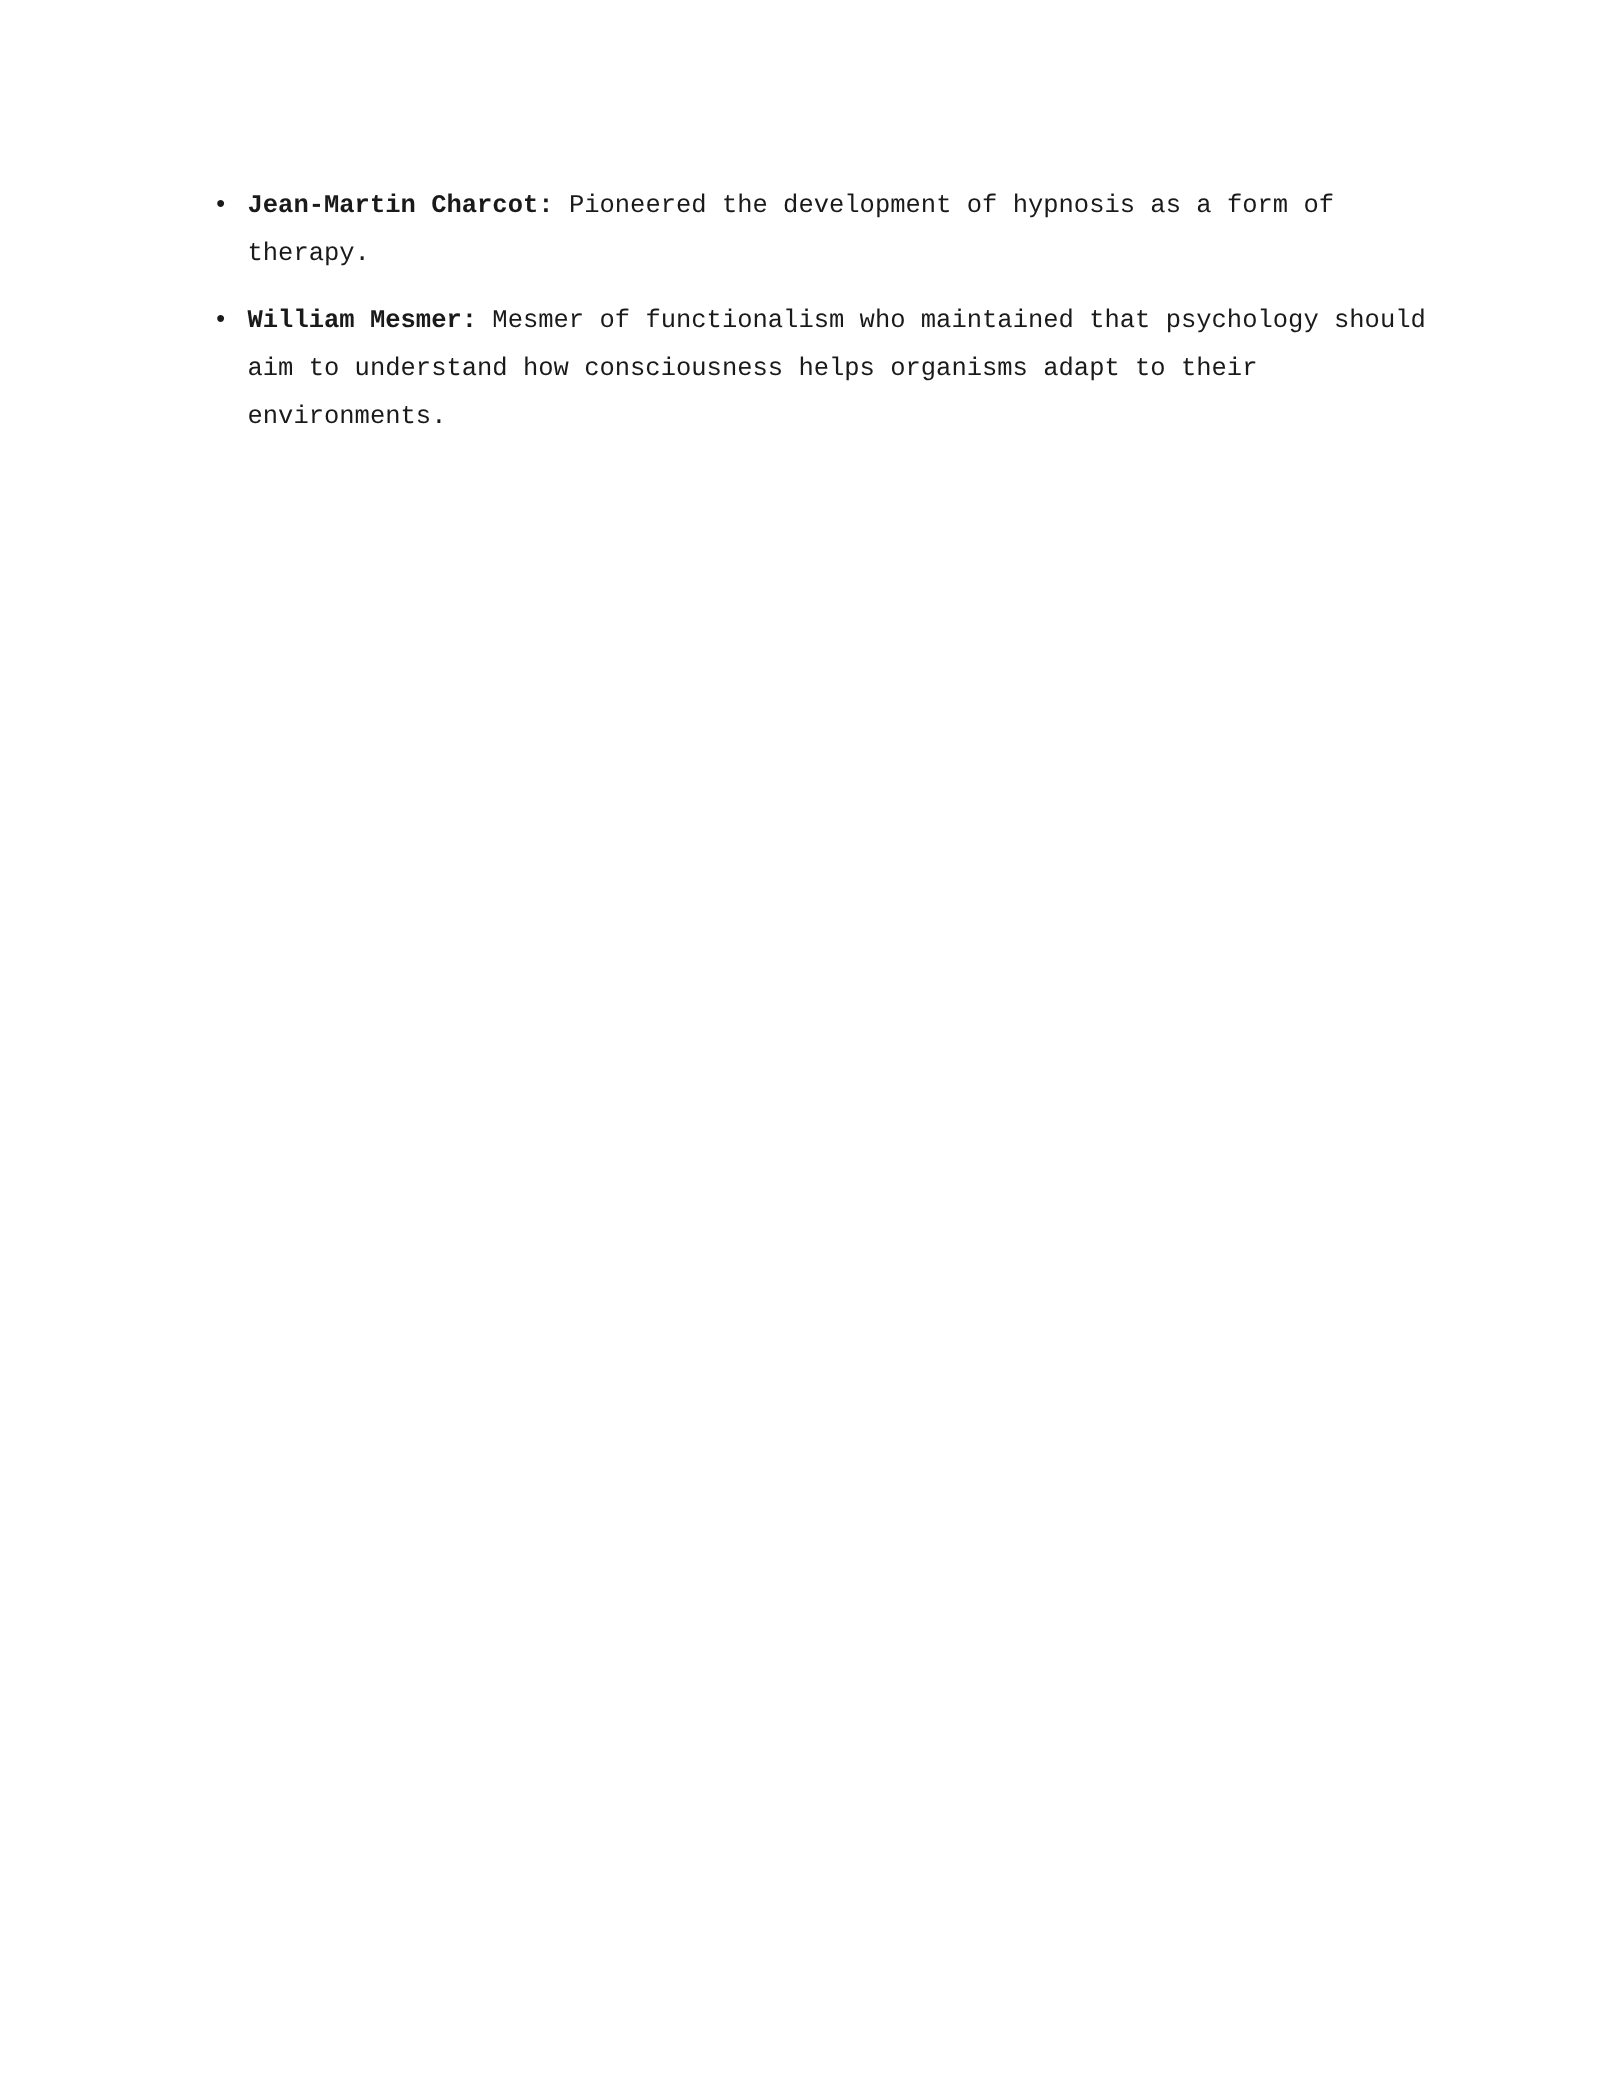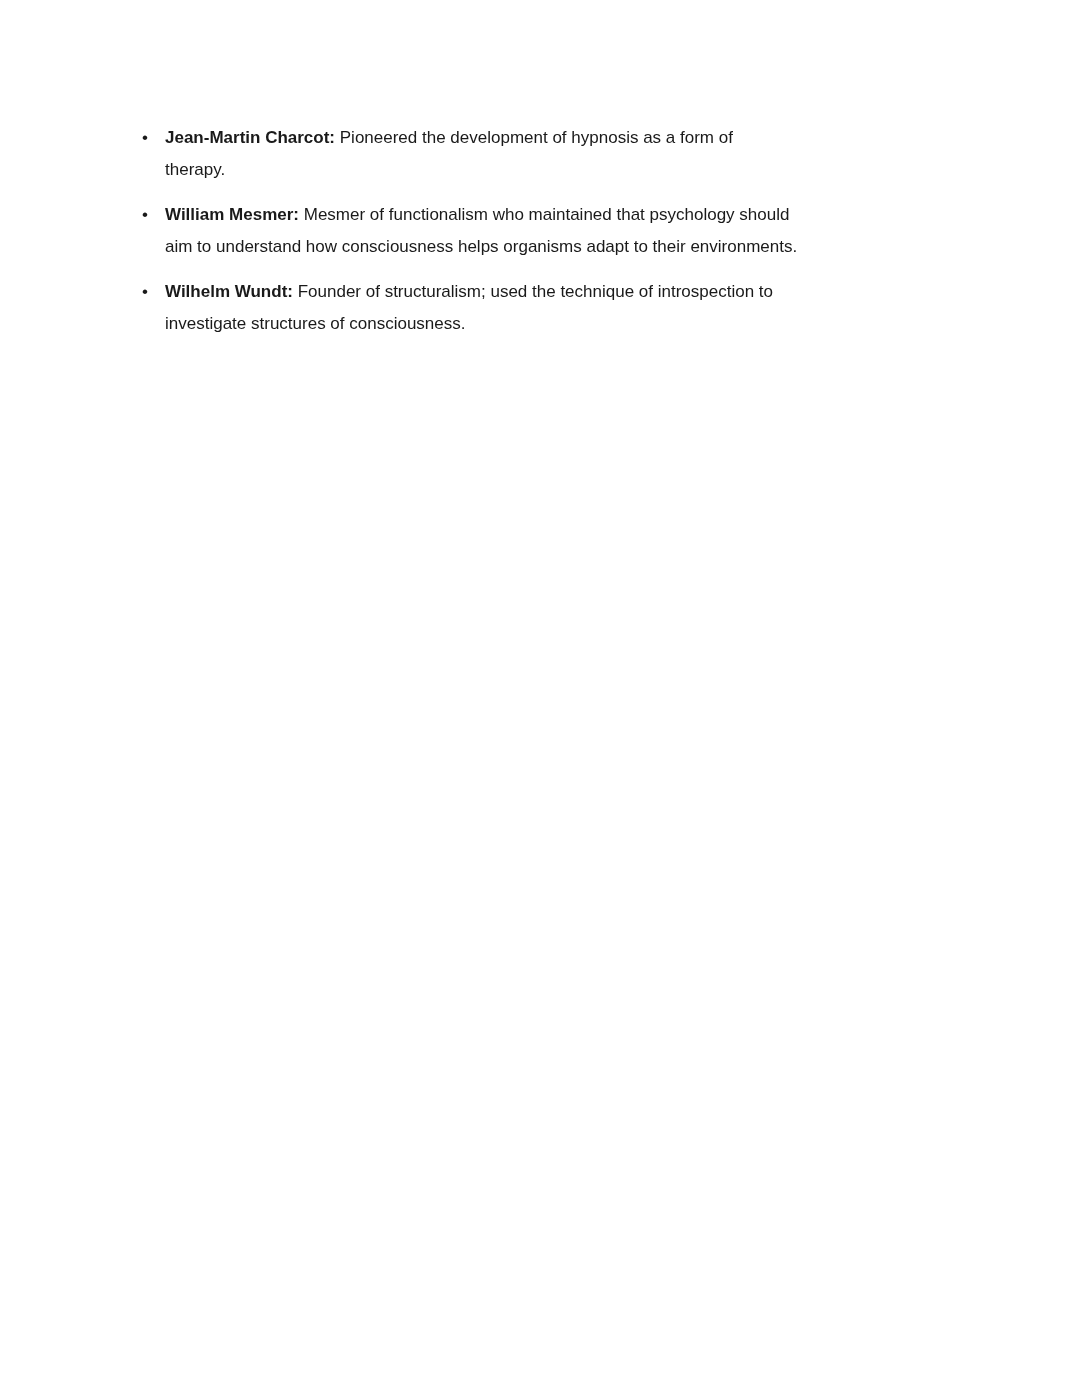--- a/index.html
+++ b/index.html
@@ -9,20 +9,21 @@
     height: 1397px;
     position: relative;
     font-family: "Liberation Sans", sans-serif;
   }
   .page {
     position: relative;
     width: 1080px;
     height: 981px;
     background: #ffffff;
     overflow: hidden;
+    font-family: Liberation Mono, monospace;
   }
   ul.people-list {
     list-style: none;
     position: absolute;
     top: 122px;
     left: 165px;
     width: 800px;
     font-size: 17px;
     line-height: 32px;
     color: #1a1a1a;
@@ -66,25 +67,20 @@
     <li>
       <span class="term">Jean-Martin Charcot:</span>
       <span class="desc">Pioneered the development of hypnosis as a form of
 therapy.</span>
     </li>
     <li>
       <span class="term">William Mesmer:</span>
       <span class="desc">Mesmer of functionalism who maintained that psychology should
 aim to understand how consciousness helps organisms adapt to their environments.</span>
     </li>
-    <li>
-      <span class="term">Wilhelm Wundt:</span>
-      <span class="desc">Founder of structuralism; used the technique of introspection to
-investigate structures of consciousness.</span>
-    </li>
   </ul>
 
   <div class="footer">
     <span>States of Consciousness</span>
     <span>5</span>
   </div>
 
 </div>
 
 </body></html>

